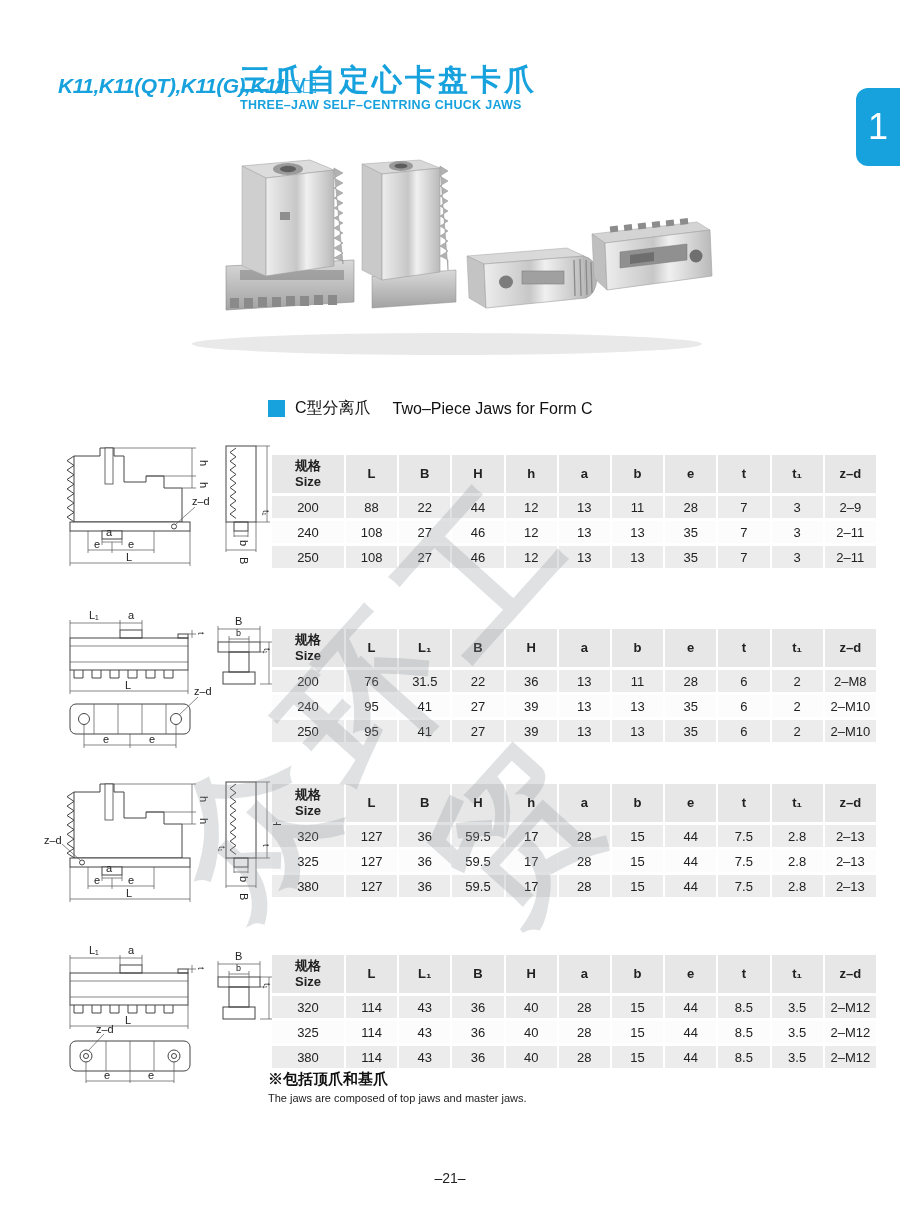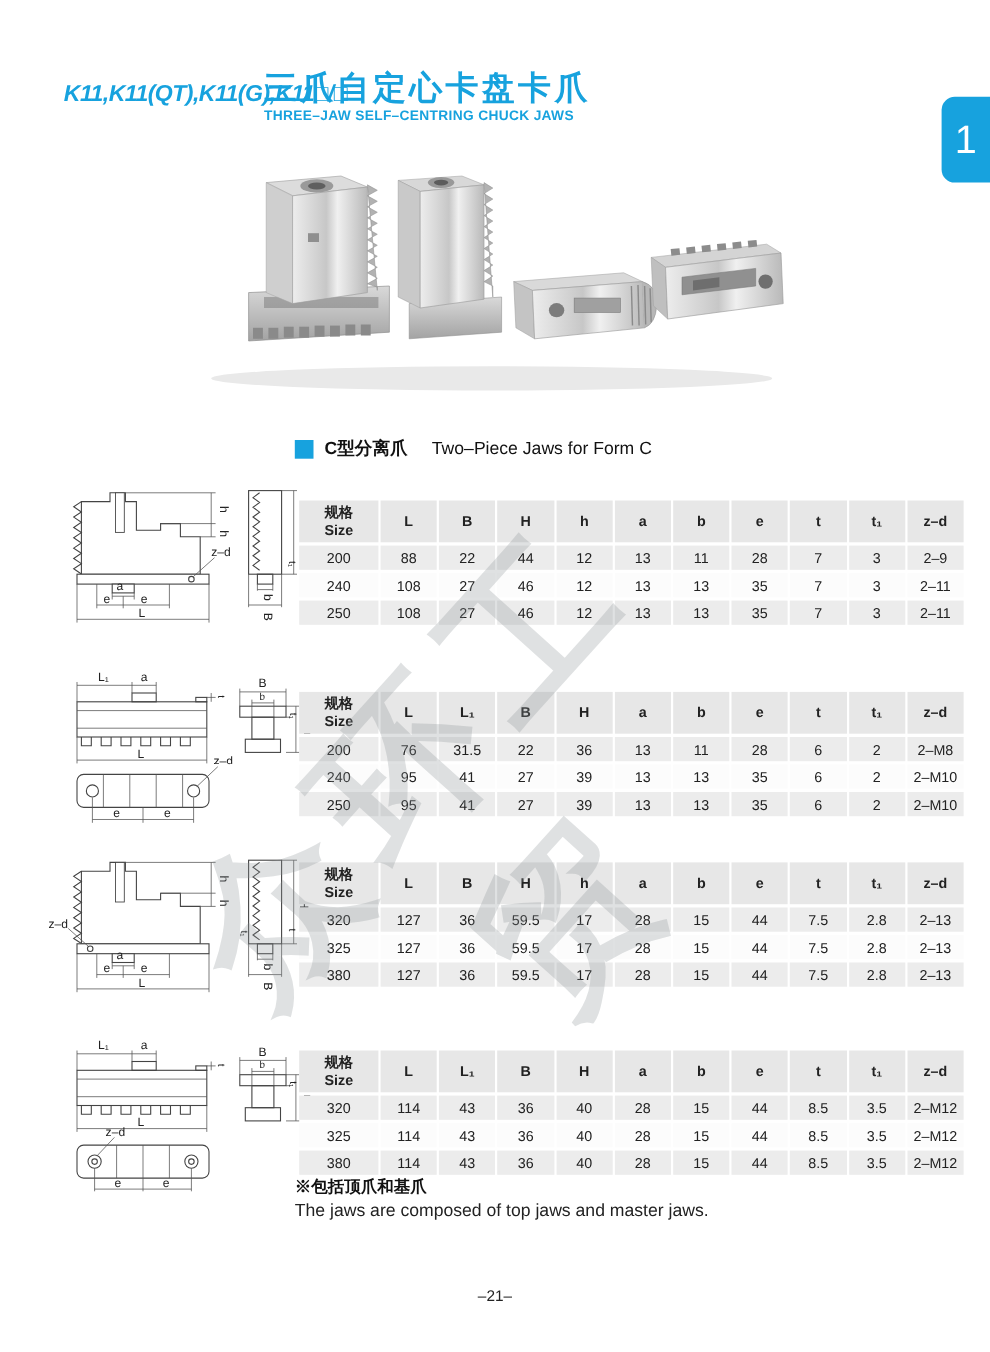--- a/index.html
+++ b/index.html
@@ -14,21 +14,21 @@
             letter-spacing:3px;}
   .en-subtitle{left:240px;top:98px;font-size:12.5px;font-weight:600;color:var(--accent,#17a2de);
                letter-spacing:0.3px;}
   .side-tab{right:0;top:88px;width:44px;height:78px;background:var(--accent,#17a2de);
             border-radius:12px 0 0 12px;display:flex;align-items:center;justify-content:center;
             color:#fff;font-size:36px;font-weight:400;}
 
   
   .section-head{left:268px;top:398px;display:flex;align-items:center;gap:10px;}
   .section-square{width:17px;height:17px;background:var(--accent,#17a2de);}
-  .section-cn{font-size:16px;font-weight:700;color:#111;}
+  .section-cn{font-size:16px;font-weight:400;color:#111;}
   .section-en{font-size:16px;color:#111;margin-left:12px;}
 
   
   table.spec{position:absolute;left:270px;width:608px;border-collapse:separate;
              border-spacing:2px 3px;table-layout:fixed;margin-top:11px;}
   table.spec th{background:#e7e7e7;font-weight:bold;font-size:13px;color:#222;
                 height:34px;text-align:center;white-space:pre-line;line-height:1.25;padding:2px 0;}
   table.spec td{font-size:13px;text-align:center;height:20px;padding:1px 0;color:#222;}
   table.spec tbody tr:nth-child(odd) td{background:#ececec;}
   table.spec tbody tr:nth-child(even) td{background:#fcfcfc;}
@@ -43,21 +43,21 @@
   .dim{stroke:#555;stroke-width:0.7;fill:none;}
 
   
   .watermark{left:120px;top:560px;width:660px;text-align:center;
              transform:rotate(-48deg);transform-origin:center;
              font-size:150px;letter-spacing:22px;color:rgba(140,146,152,0.28);
              pointer-events:none;z-index:5;font-weight:bold;}
 
   
   .note-cn{left:268px;top:1070px;font-size:15px;font-weight:bold;color:#111;}
-  .note-en{left:268px;top:1092px;font-size:16px;color:#222;}
+  .note-en{left:268px;top:1092px;font-size:11px;color:#222;}
   .footer-line{left:0;top:1148px;width:900px;text-align:center;font-size:13.5px;color:#222;}
   .footer-line .cn{font-weight:bold;margin-right:14px;}
   .page-num{left:0;top:1170px;width:900px;text-align:center;font-size:14px;color:#222;}
 </style>
 </head>
 <body>
 
 <div class="page">
 
   <div class="abs code-title">K11,K11(QT),K11(G),K11□/□</div>

